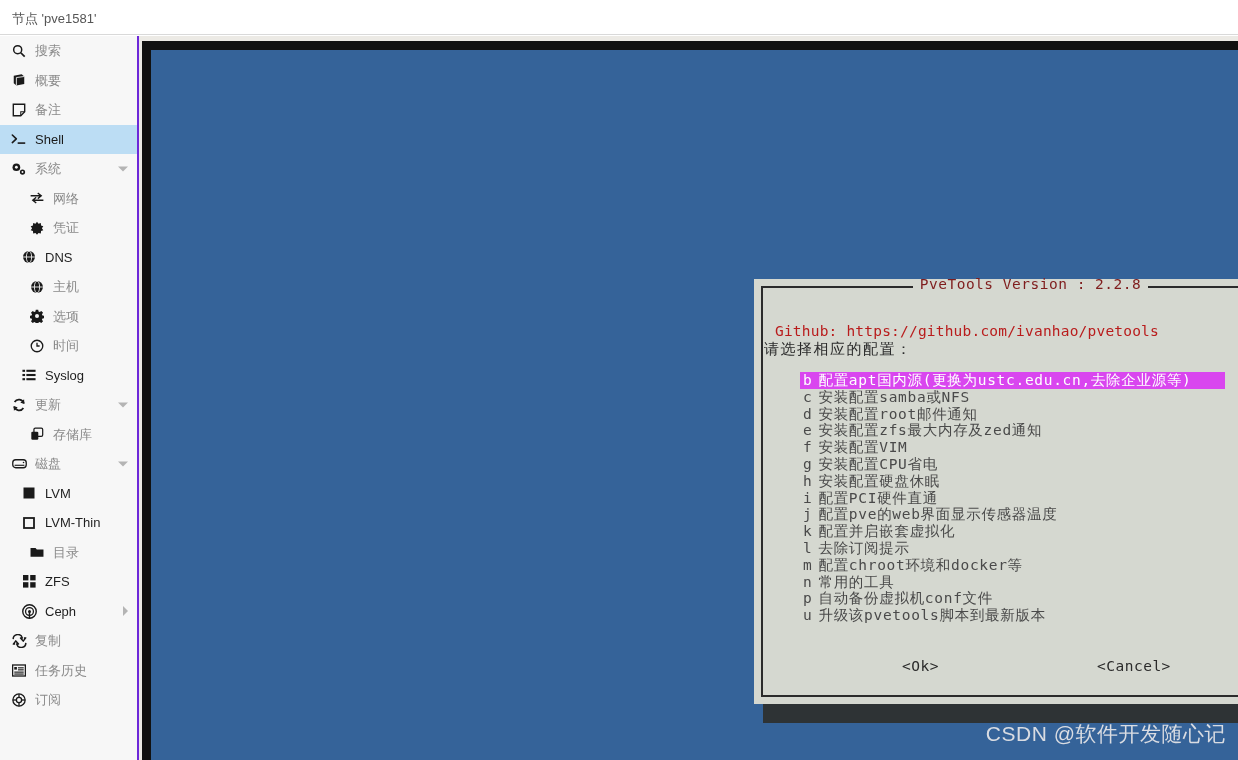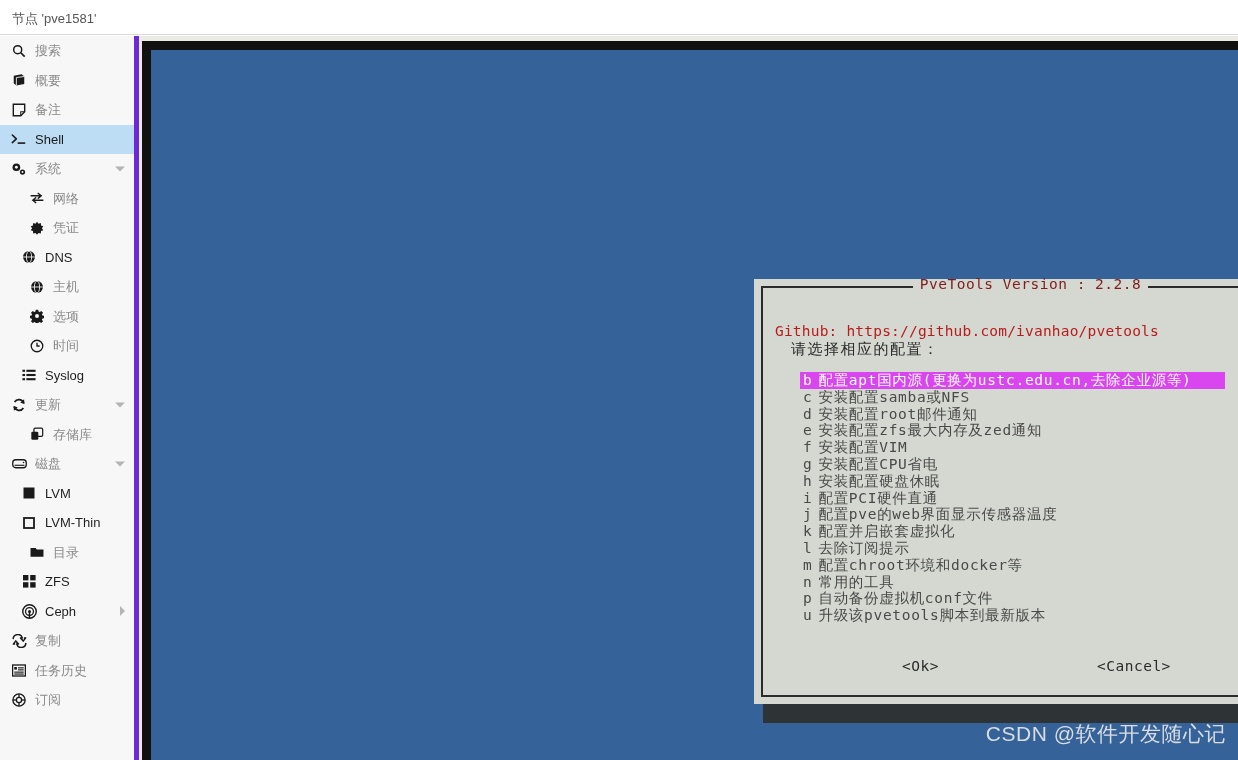--- a/index.html
+++ b/index.html
@@ -33,21 +33,21 @@
     white-space: nowrap;
   }
 
   
   #sidebar {
     position: absolute;
     left: 0; top: 36px;
     width: 139px;
     height: 724px;
     background: #f7f7f7;
-    border-right: 5px solid #6d28d9;
+    border-right: 2px solid #6d28d9;
     box-sizing: border-box;
     overflow: hidden;
     text-align: center;
   }
   .nav-item {
     position: relative;
     height: 29.5px;
     display: flex;
     align-items: center;
     font-size: 13px;
@@ -159,21 +159,21 @@
   #dlg-github {
     position: absolute;
     left: 12px; top: 35px;
     font-size: 14.5px;
     color: #b91c1c;
     white-space: nowrap;
     letter-spacing: 0.2px;
   }
   #dlg-prompt {
     position: absolute;
-    left: 28px; top: 52px;
+    left: 1px; top: 52px;
     font-size: 15px;
     color: #2b2b2b;
     white-space: nowrap;
     letter-spacing: 1.5px;
   }
 
   #menu {
     position: absolute;
     left: 37px; top: 84px;
     width: 437px;

